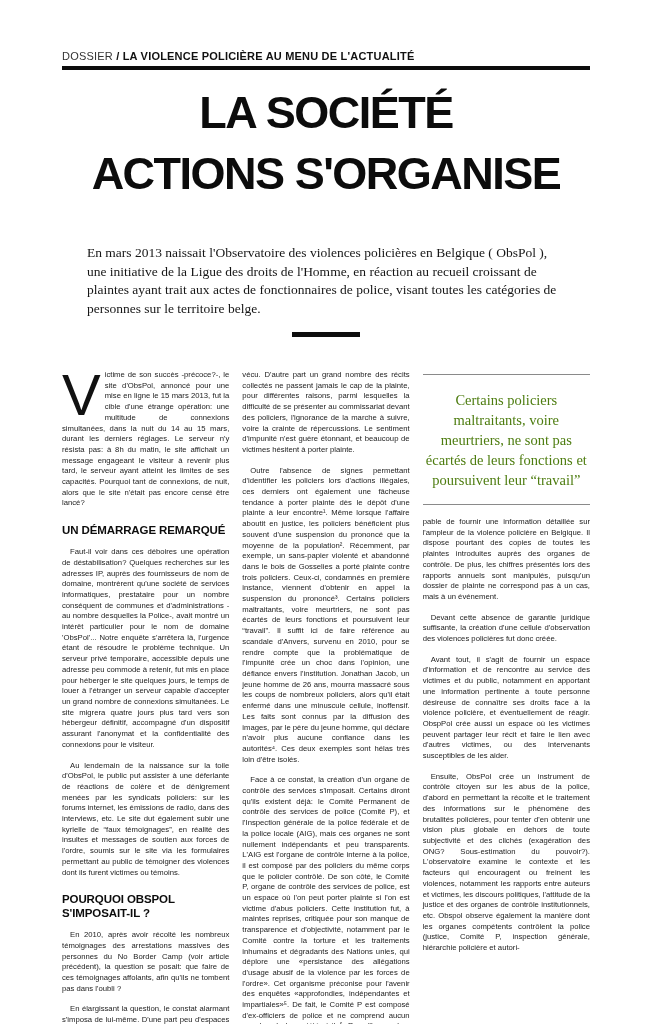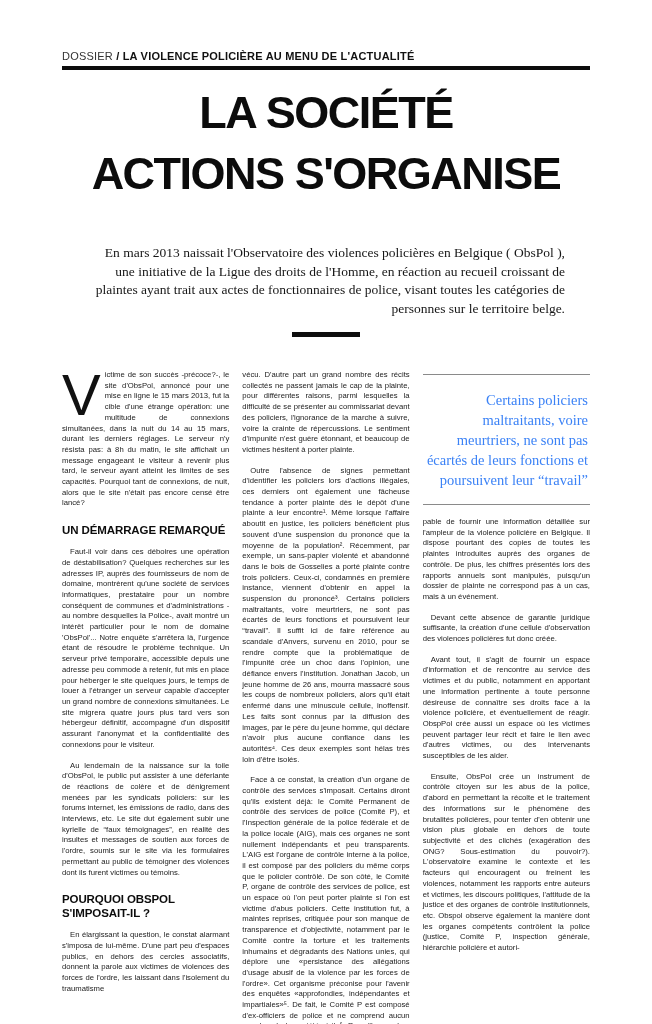--- a/index.html
+++ b/index.html
@@ -18,21 +18,21 @@
   .rule-thick { height:4px; background:#0d0d0d; margin-top:4px; }
 
   
   .main-title {
     margin-top:12px; text-align:center; font-weight:700; color:#0c0c0c;
     font-size:45px; line-height:61px; letter-spacing:-1.5px;
   }
 
   
   .intro {
-    margin:40px auto 0; width:478px; text-align:right;
+    margin:40px auto 0; width:478px; text-align:left;
     font-family:"Liberation Serif", serif; font-size:13.5px; line-height:18.5px; color:#161616;
   }
   .intro-divider { width:68px; height:5px; background:#0d0d0d; margin:14px auto 0; }
 
   
   .columns { display:flex; gap:13px; margin-top:33px; align-items:flex-start; }
   .col { flex:1 1 0; min-width:0; }
   .col p {
     font-size:7.7px; line-height:10.7px; text-align:justify; color:#222;
     margin-bottom:10px; text-indent:8px;
@@ -43,22 +43,22 @@
     color:#0c0c0c; letter-spacing:-.1px; margin:14px 0 10px;
   }
   .dropcap {
     float:left; font-size:58px; line-height:46px; font-weight:400;
     padding:2px 4px 0 0; color:#111;
   }
 
   
   .pullquote {
     border-top:1px solid #8a8a8a; border-bottom:1px solid #8a8a8a;
-    padding:15px 2px 14px; margin:4px 0 12px; text-align:right;
-    font-family:"Liberation Serif", serif; font-size:14.5px; line-height:20px; color:#3b82f6;
+    padding:15px 2px 14px; margin:4px 0 12px; text-align:center;
+    font-family:"Liberation Serif", serif; font-size:14.5px; line-height:20px; color:#4d7c0f;
   }
 </style>
 </head>
 <body>
 
 <div class="page">
 
   <header>
     <div class="kicker">
       <span class="k-label">DOSSIER</span>
@@ -78,20 +78,21 @@
   <div class="columns">
 
     <div class="col">
       <p class="first">
         <span class="dropcap">V</span><span>ictime de son succès -précoce?-, le site d'ObsPol, annoncé pour une mise en ligne le 15 mars 2013, fut la cible d'une étrange opération: une multitude de connexions simultanées, dans la nuit du 14 au 15 mars, durant les derniers réglages. Le serveur n'y résista pas: à 8h du matin, le site affichait un message engageant le visiteur à revenir plus tard, le serveur ayant atteint les limites de ses capacités. Pourquoi tant de connexions, de nuit, alors que le site n'était pas encore censé être lancé?</span>
       </p>
       <h2>UN DÉMARRAGE REMARQUÉ</h2>
       <p>Faut-il voir dans ces déboires une opération de déstabilisation? Quelques recherches sur les adresses IP, auprès des fournisseurs de nom de domaine, montrèrent qu'une société de services informatiques, prestataire pour un nombre conséquent de communes et d'administrations -au nombre desquelles la Police-, avait montré un intérêt particulier pour le nom de domaine 'ObsPol'... Notre enquête s'arrêtera là, l'urgence étant de résoudre le problème technique. Un serveur privé temporaire, accessible depuis une adresse peu commode à retenir, fut mis en place pour héberger le site quelques jours, le temps de louer à l'étranger un serveur capable d'accepter un grand nombre de connexions simultanées. Le site migrera quatre jours plus tard vers son hébergeur définitif, accompagné d'un dispositif assurant l'anonymat et la confidentialité des connexions pour le visiteur.</p>
       <p>Au lendemain de la naissance sur la toile d'ObsPol, le public put assister à une déferlante de réactions de colère et de dénigrement menées par les syndicats policiers: sur les forums internet, les émissions de radio, dans des interviews, etc. Le site dut également subir une kyrielle de “faux témoignages”, en réalité des insultes et messages de soutien aux forces de l'ordre, soumis sur le site via les formulaires permettant au public de témoigner des violences dont ils furent victimes ou témoins.</p>
       <h2>POURQUOI OBSPOL S'IMPOSAIT-IL ?</h2>
+      <p>En 2010, après avoir récolté les nombreux témoignages des arrestations massives des personnes du No Border Camp (voir article précédent), la question se posait: que faire de ces témoignages affolants, afin qu'ils ne tombent pas dans l'oubli ?</p>
       <p>En élargissant la question, le constat alarmant s'imposa de lui-même. D'une part peu d'espaces publics, en dehors des cercles associatifs, donnent la parole aux victimes de violences des forces de l'ordre, les laissant dans l'isolement du traumatisme</p>
     </div>
 
     <div class="col">
       <p class="cont">vécu. D'autre part un grand nombre des récits collectés ne passent jamais le cap de la plainte, pour différentes raisons, parmi lesquelles la difficulté de se présenter au commissariat devant des policiers, l'ignorance de la marche à suivre, voire la crainte de répercussions. Le sentiment d'impunité n'est guère étonnant, et beaucoup de victimes hésitent à porter plainte.</p>
       <p>Outre l'absence de signes permettant d'identifier les policiers lors d'actions illégales, ces derniers ont également une fâcheuse tendance à porter plainte dès le dépôt d'une plainte à leur encontre¹. Même lorsque l'affaire aboutit en justice, les policiers bénéficient plus souvent d'une suspension du prononcé que la moyenne de la population². Récemment, par exemple, un sans-papier violenté et abandonné dans le bois de Gosselies a porté plainte contre trois policiers. Ceux-ci, condamnés en première instance, viennent d'obtenir en appel la suspension du prononcé³. Certains policiers maltraitants, voire meurtriers, ne sont pas écartés de leurs fonctions et poursuivent leur “travail”. Il suffit ici de faire référence au scandale d'Anvers, survenu en 2010, pour se rendre compte que la problématique de l'impunité crée un choc dans l'opinion, une défiance envers l'institution. Jonathan Jacob, un jeune homme de 26 ans, mourra massacré sous les coups de nombreux policiers, alors qu'il était enfermé dans une minuscule cellule, inoffensif. Les faits sont connus par la diffusion des images, par le père du jeune homme, qui déclare n'avoir plus aucune confiance dans les autorités⁴. Ces deux exemples sont hélas très loin d'être isolés.</p>
       <p>Face à ce constat, la création d'un organe de contrôle des services s'imposait. Certains diront qu'ils existent déjà: le Comité Permanent de contrôle des services de police (Comité P), et l'Inspection générale de la police fédérale et de la police locale (AIG), mais ces organes ne sont nullement indépendants et peu transparents. L'AIG est l'organe de contrôle interne à la police, il est composé par des policiers du même corps que le policier contrôlé. De son côté, le Comité P, organe de contrôle des services de police, est un espace où l'on peut porter plainte si l'on est victime d'abus policiers. Cette institution fut, à maintes reprises, critiquée pour son manque de transparence et d'objectivité, notamment par le Comité contre la torture et les traitements inhumains et dégradants des Nations unies, qui déplore une «persistance des allégations d'usage abusif de la violence par les forces de l'ordre». Cet organisme préconise pour l'avenir des enquêtes «approfondies, indépendantes et impartiales»⁵. De fait, le Comité P est composé d'ex-officiers de police et ne comprend aucun membre de la société civile⁶. Par ailleurs, alors que le Comité P se présente comme un «observatoire pour une vision globale de la fonction de la police», il semble inca-</p>
     </div>
 
     <div class="col">

